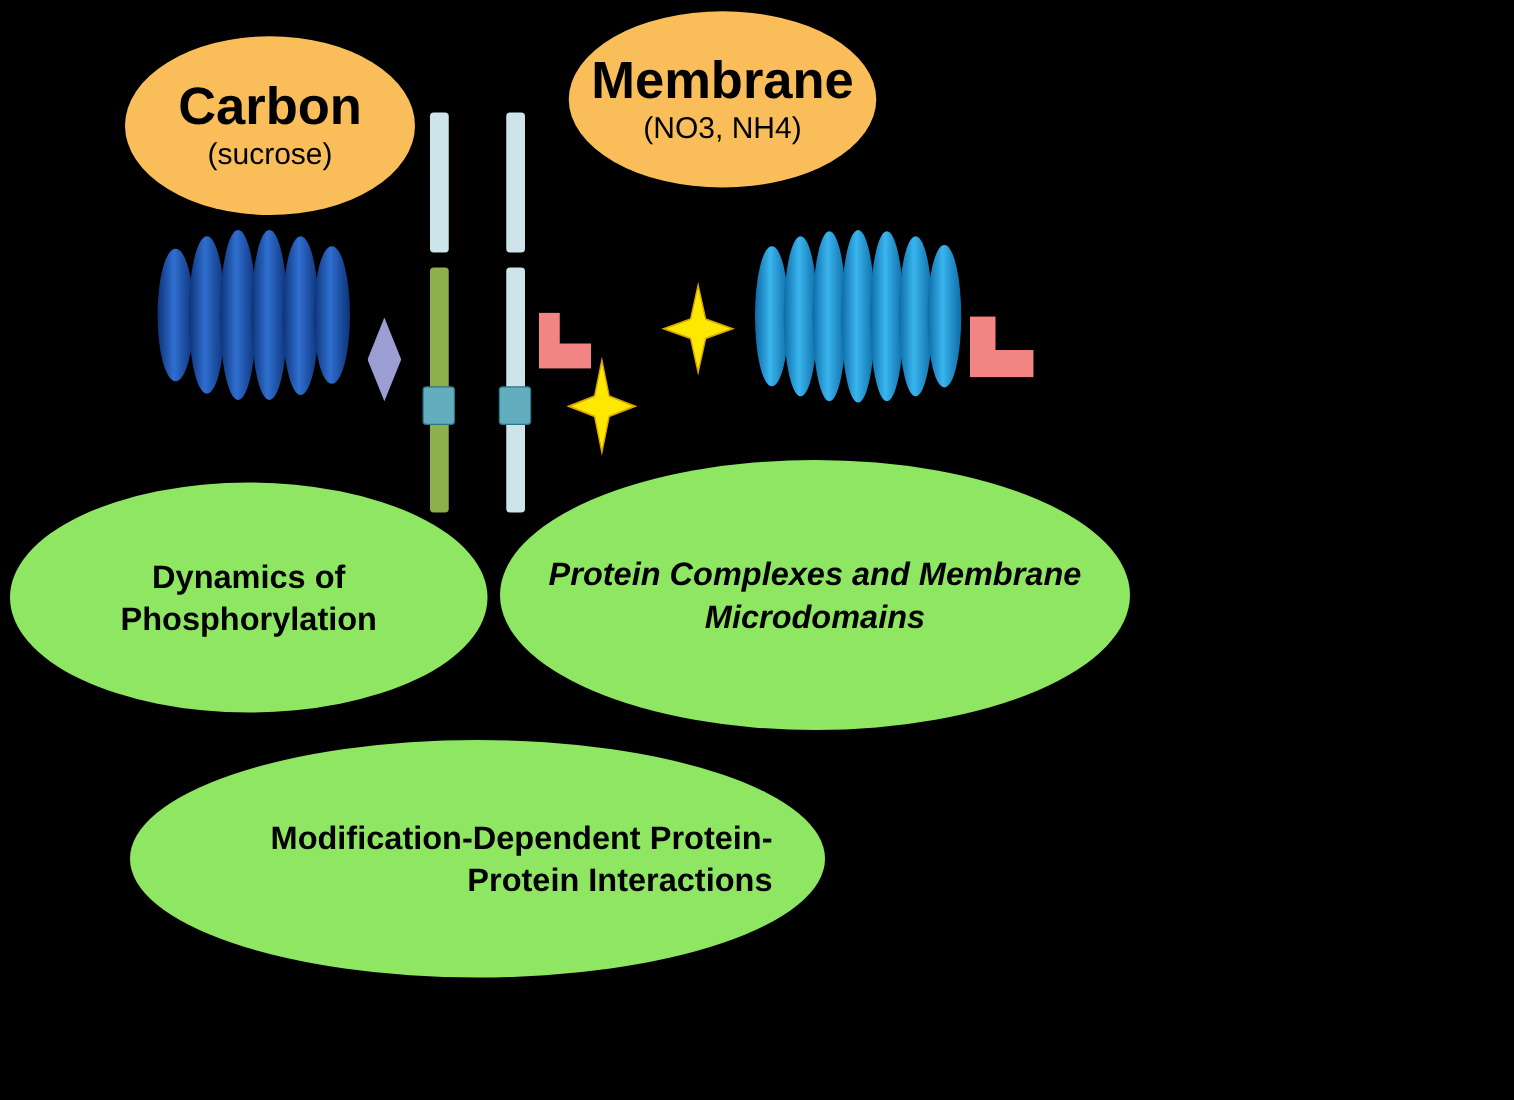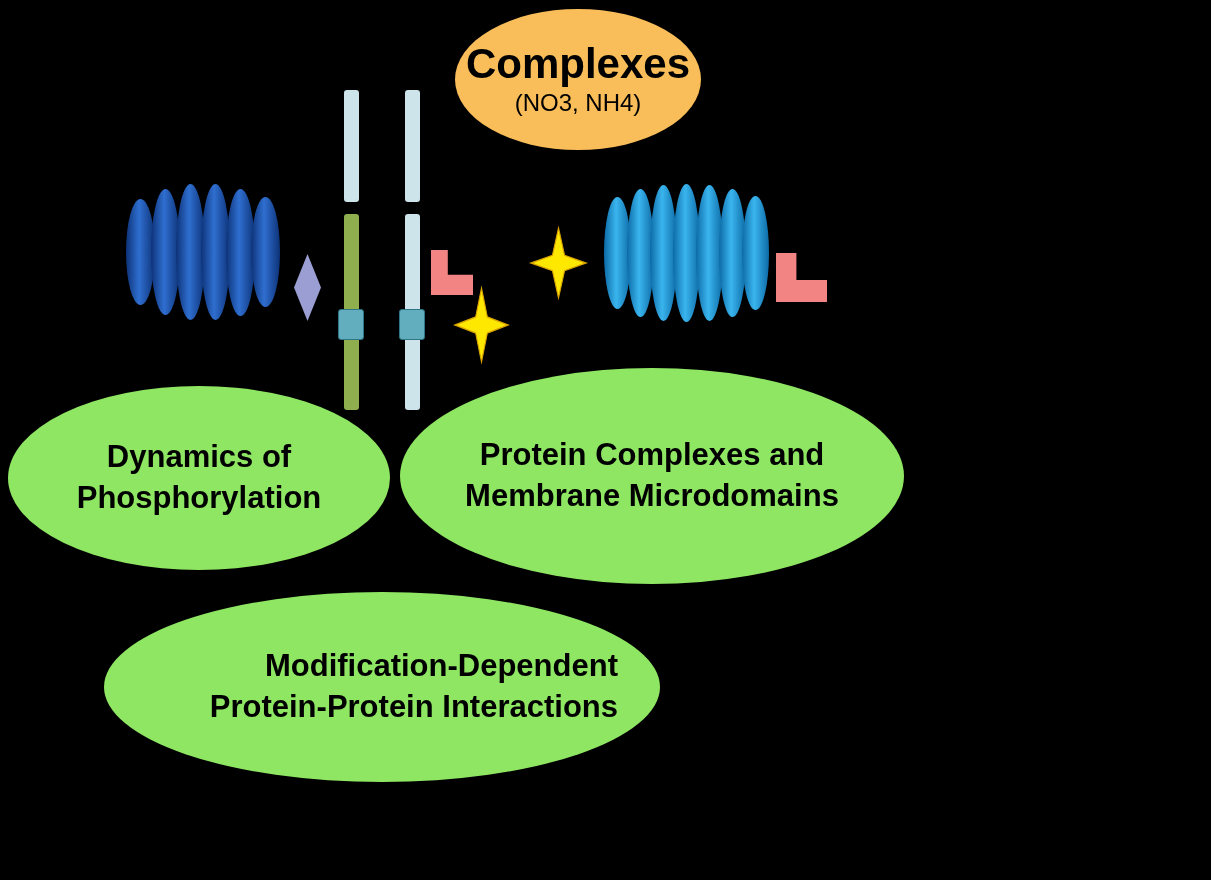--- a/index.html
+++ b/index.html
@@ -17,23 +17,23 @@
     text-align:center;color:var(--text,#000000);
   }
   .input{background:var(--input-ellipse,#f9bd59);}
   .carbon{left:100px;top:29px;width:232px;height:143px;}
   .nitrogen{left:455px;top:9px;width:246px;height:141px;}
   .in-label{font-size:42px;font-weight:bold;line-height:1.05;}
   .in-sub{font-size:24px;margin-top:3px;}
 
   .theme{background:var(--theme-ellipse,#8ee663);font-weight:bold;}
   .t1{left:8px;top:386px;width:382px;height:184px;padding:0 34px;box-sizing:border-box;}
-  .t2{left:400px;top:368px;width:504px;height:216px;padding:0 34px;box-sizing:border-box;}
+  .t2{left:400px;top:368px;width:504px;height:216px;padding:0 34px;box-sizing:border-box;font-style:italic;}
   .t3{left:104px;top:592px;width:556px;height:190px;padding:0 42px;box-sizing:border-box;text-align:right;}
-  .theme-label{font-size:31px;line-height:1.32;}
+  .theme-label{font-size:26px;line-height:1.32;}
 
   
   .bar{position:absolute;width:15px;border-radius:3px;}
   .bar.light{background:var(--bar-light,#cde4ea);}
   .bar.green{background:var(--bar-green,#8fae4e);}
   .tsq{
     position:absolute;width:26px;height:31px;border-radius:3px;
     background:var(--square-teal,#62aebf);border:1px solid #2e7586;box-sizing:border-box;
   }
 
@@ -54,23 +54,27 @@
     clip-path:polygon(0 0,40% 0,40% 55%,100% 55%,100% 100%,0 100%);
   }
   .star{position:absolute;overflow:visible;}
   .star polygon{fill:var(--star-yellow,#ffe800);stroke:#d9a400;stroke-width:2;}
 </style>
 </head>
 <body>
 
 <div class="slide">
 
+  <div class="ellipse input carbon">
+    <div class="in-label">Carbon</div>
+    <div class="in-sub">(sucrose)</div>
+  </div>
 
   <div class="ellipse input nitrogen">
-    <div class="in-label">Complexes</div>
+    <div class="in-label">Membrane</div>
     <div class="in-sub">(NO3, NH4)</div>
   </div>
 
   <div class="bar light" style="left:344px;top:90px;height:112px;"></div>
   <div class="bar light" style="left:405px;top:90px;height:112px;"></div>
   <div class="bar green" style="left:344px;top:214px;height:196px;"></div>
   <div class="bar light" style="left:405px;top:214px;height:196px;"></div>
   <div class="tsq" style="left:338px;top:309px;"></div>
   <div class="tsq" style="left:399px;top:309px;"></div>
 

